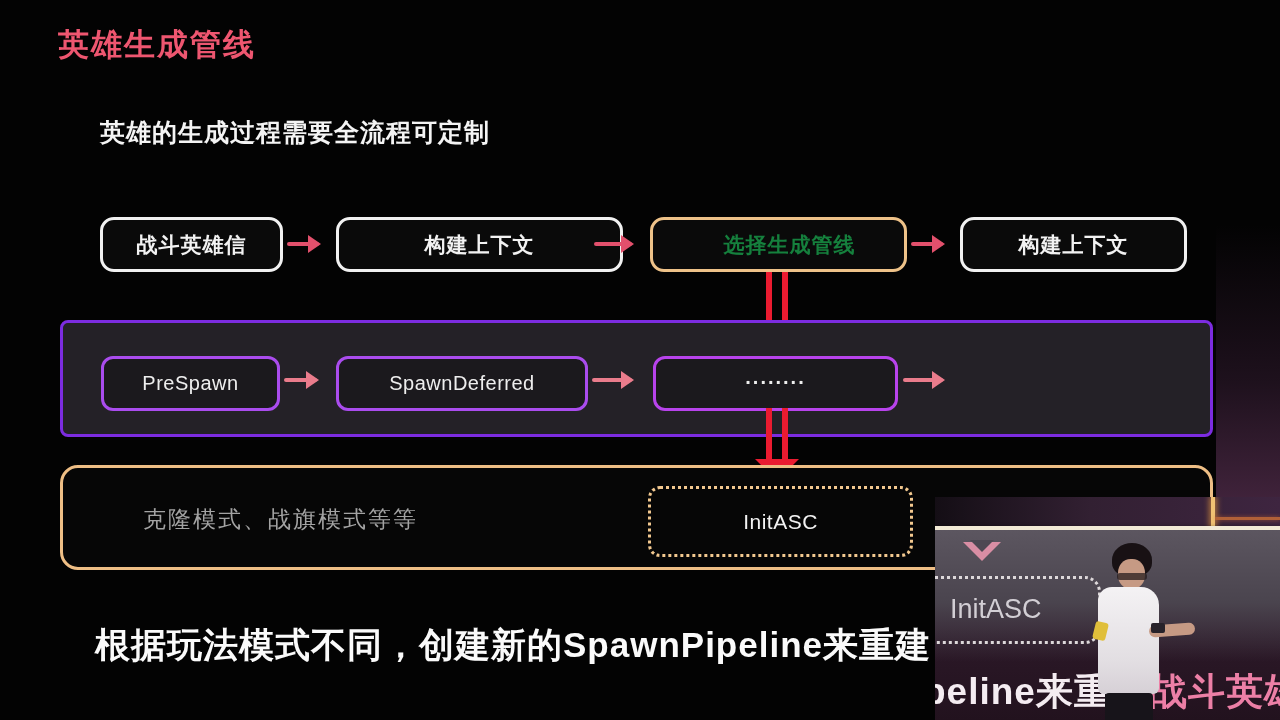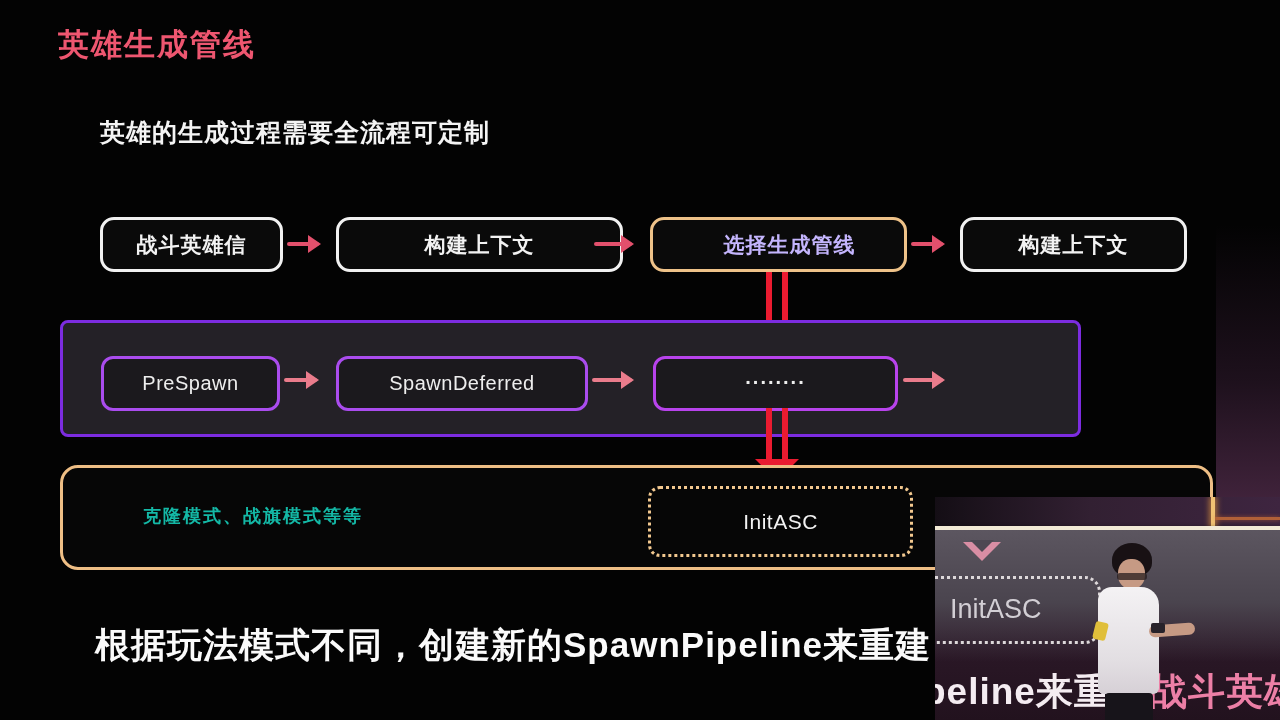--- a/index.html
+++ b/index.html
@@ -12,21 +12,21 @@
            color:#ee5670; letter-spacing:2px; }
   .subtitle { position:absolute; left:100px; top:116px; font-size:25px; font-weight:bold;
               color:#f4f4f4; letter-spacing:1px; }
   .bottom-caption { position:absolute; left:95px; top:622px; font-size:35px; font-weight:bold;
                     color:#fafafa; letter-spacing:1px; white-space:nowrap;text-align:center; }
 
   
   .fbox { position:absolute; height:55px; border:3px solid #f1f1f1; border-radius:14px;
           background:#0a0a0a; display:flex; align-items:center; justify-content:center;
           color:#f2f2f2; font-size:21px; font-weight:600; letter-spacing:1px; }
-  .fbox.hl { border-color:#eec289; color:#c4b5fd;padding-left:22px; }
+  .fbox.hl { border-color:#eec289; color:#15803d;padding-left:22px; }
   .b1 { left:100px; top:217px; width:183px; }
   .b2 { left:336px; top:217px; width:287px; }
   .b3 { left:650px; top:217px; width:257px; }
   .b4 { left:960px; top:217px; width:227px; }
 
   
   .h-arrow { position:absolute; height:4px; }
   .h-arrow .shaft { position:absolute; left:0; top:0; height:4px; width:100%; border-radius:2px; }
   .h-arrow .tip { position:absolute; right:-2px; top:-7px; width:0; height:0;
                   border-left:13px solid; border-top:9px solid transparent;
@@ -44,36 +44,36 @@
   .v-arrow { position:absolute; width:44px; }
   .v-arrow .vshaft { position:absolute; left:11px; top:0; width:22px;
                      border-left:6px solid #ea1b30; border-right:6px solid #ea1b30; }
   .v-arrow .vtip { position:absolute; left:0; width:0; height:0;
                    border-left:22px solid transparent; border-right:22px solid transparent;
                    border-top:22px solid #ea1b30; }
   .va1 { left:755px; top:272px; } .va1 .vshaft { height:61px; } .va1 .vtip { top:61px; }
   .va2 { left:755px; top:408px; } .va2 .vshaft { height:51px; } .va2 .vtip { top:51px; }
 
   
-  .purple-wrap { position:absolute; left:60px; top:320px; width:1021px; height:117px;
+  .purple-wrap { position:absolute; left:60px; top:320px; width:1153px; height:117px;
                  border:3px solid #7c2ce0; border-radius:8px; background:#242127; }
   .pbox { position:absolute; top:33px; height:55px; border:3px solid #aa4cee; border-radius:12px;
           background:#1b191d; display:flex; align-items:center; justify-content:center;
           color:#eeeeee; font-size:20px; letter-spacing:.5px; }
   .p1 { left:38px;  width:179px; }
   .p2 { left:273px; width:252px;justify-content:center; }
   .p3 { left:590px; width:245px; border-color:#b843ec; font-weight:bold; }
   .p3 span { transform:translateY(-6px); letter-spacing:2px; }
   .p4 { left:900px; width:225px; }
 
   
   .orange-wrap { position:absolute; left:60px; top:465px; width:1153px; height:105px;
                  border:3px solid #eebe85; border-radius:18px; background:#060606; }
-  .mode-label { position:absolute; left:80px; top:36px; color:#14b8a6; font-size:18px;
-                font-weight:700; letter-spacing:2px; }
+  .mode-label { position:absolute; left:80px; top:36px; color:#a3a3a3; font-size:23px;
+                font-weight:400; letter-spacing:2px; }
   .init-box { position:absolute; left:585px; top:18px; width:265px; height:71px;
               border:3px dotted #f2c88f; border-radius:12px; background:#060606;
               display:flex; align-items:center; justify-content:center;
               color:#f2f2f2; font-size:21px; letter-spacing:.5px; }
 
   
   .edge-bleed { position:absolute; left:1216px; top:225px; width:64px; height:285px;
                 background:linear-gradient(180deg, rgba(40,20,40,0) 0%,
                            rgba(52,28,50,.55) 55%, rgba(74,40,68,.9) 100%); }
 

